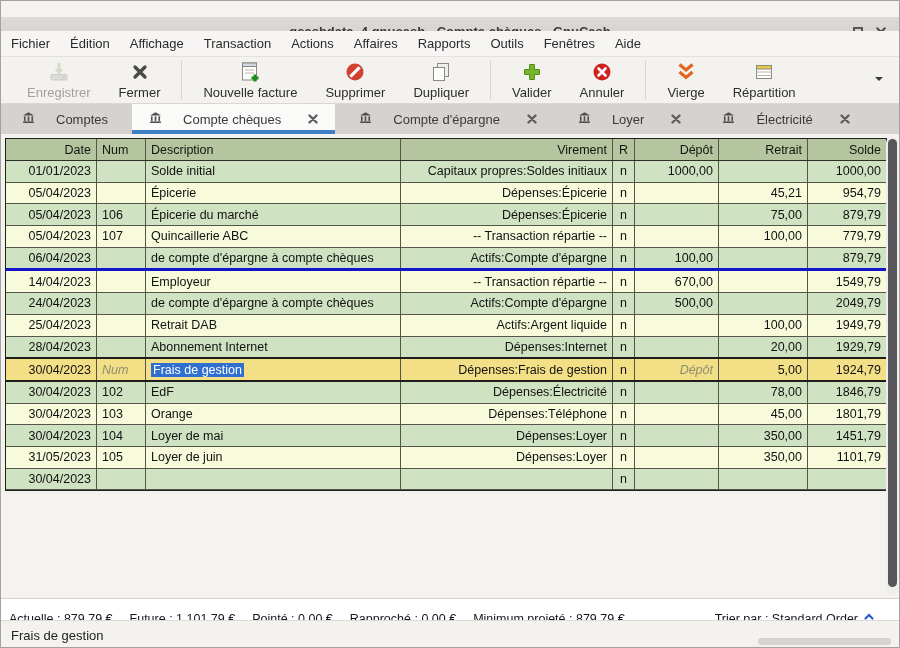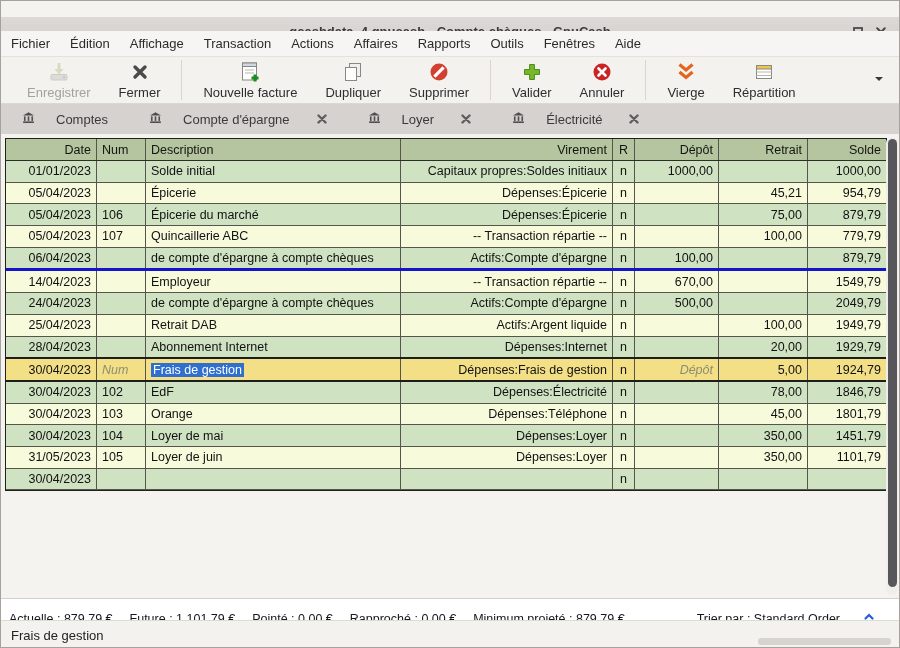--- a/index.html
+++ b/index.html
@@ -51,21 +51,21 @@
   .placeholder{font-style:italic;color:#8d8d72}
   .selected-text{background:var(--selection-blue,#2f6fd0);color:#fff;padding:0 2px}
 
   
   .vscroll{position:absolute;top:3px;right:1px;width:12px;height:458px;background:#f0eeea;border-radius:6px}
   .thumb{position:absolute;left:1.5px;top:2px;width:9px;height:448px;background:#57565a;border-radius:4.5px}
 
   
   .summarybar{position:absolute;top:597px;height:40px;left:0;right:0;background:#ffffff;border-top:1px solid #d4d1cd;display:flex;align-items:center;padding:0 8px;font-size:12.5px;color:#17171d}
   .sumitem{margin-right:17px;white-space:nowrap}
-  .sort{margin-left:auto;display:flex;align-items:flex-end;gap:23px;padding-right:16px;white-space:nowrap}
+  .sort{margin-left:auto;display:flex;align-items:flex-end;gap:5px;padding-right:16px;white-space:nowrap}
 
   
   .statusbar{position:absolute;top:619px;height:29px;left:0;right:0;background:#f4f2ef;border-top:1px solid #dedbd7;display:flex;align-items:center;padding:0 10px;font-size:13px;color:#222}
   .progress{position:absolute;right:8px;bottom:4px;width:133px;height:7px;background:#d7d4d0;border-radius:3px}
 </style>
 </head>
 <body>
 
 <div class="window">
 
@@ -133,34 +133,34 @@
               <line x1="17" y1="14.5" x2="17" y2="21.5"></line>
               <line x1="13.5" y1="18" x2="20.5" y2="18"></line>
             </g>
           </svg>
         </span>
         <span class="tlabel">Nouvelle facture</span>
       </div>
       <div class="tbtn">
         <span class="ticon">
           <svg width="24" height="24" viewBox="0 0 24 24">
+            <circle cx="12" cy="12" r="8.5" fill="#d2402f"></circle>
+            <rect x="5.5" y="10.4" width="13" height="3.2" fill="#fff" transform="rotate(-45 12 12)"></rect>
+          </svg>
+        </span>
+        <span class="tlabel">Supprimer</span>
+      </div>
+      <div class="tbtn">
+        <span class="ticon">
+          <svg width="24" height="24" viewBox="0 0 24 24">
             <rect x="8.5" y="3.5" width="11" height="13" fill="#f0efec" stroke="#8a8884"></rect>
             <rect x="4.5" y="7.5" width="11" height="13" fill="#fdfdfc" stroke="#8a8884"></rect>
           </svg>
         </span>
         <span class="tlabel">Dupliquer</span>
-      </div>
-      <div class="tbtn">
-        <span class="ticon">
-          <svg width="24" height="24" viewBox="0 0 24 24">
-            <circle cx="12" cy="12" r="8.5" fill="#d2402f"></circle>
-            <rect x="5.5" y="10.4" width="13" height="3.2" fill="#fff" transform="rotate(-45 12 12)"></rect>
-          </svg>
-        </span>
-        <span class="tlabel">Supprimer</span>
       </div>
       <span class="tsep"></span>
       <div class="tbtn">
         <span class="ticon">
           <svg width="24" height="24" viewBox="0 0 24 24">
             <path d="M9.6 4.5 h4.8 v5.1 h5.1 v4.8 h-5.1 v5.1 h-4.8 v-5.1 h-5.1 v-4.8 h5.1 z" fill="#76b82a" stroke="#4e8a1a"></path>
           </svg>
         </span>
         <span class="tlabel">Valider</span>
       </div>
@@ -202,20 +202,35 @@
   <div class="tabbar" id="tabbar">
       <div class="tab">
         <span><svg width="13" height="13" viewBox="0 0 16 16" fill="#4f4f4f">
             <path d="M1.2 5.6 L8 1.6 L14.8 5.6 Z"></path>
             <rect x="2.4" y="6.6" width="2" height="5.6"></rect>
             <rect x="7" y="6.6" width="2" height="5.6"></rect>
             <rect x="11.6" y="6.6" width="2" height="5.6"></rect>
             <rect x="1.4" y="12.8" width="13.2" height="2"></rect>
           </svg></span>
         <span>Comptes</span>
+      </div>
+      <div class="tab active">
+        <span><svg width="13" height="13" viewBox="0 0 16 16" fill="#4f4f4f">
+            <path d="M1.2 5.6 L8 1.6 L14.8 5.6 Z"></path>
+            <rect x="2.4" y="6.6" width="2" height="5.6"></rect>
+            <rect x="7" y="6.6" width="2" height="5.6"></rect>
+            <rect x="11.6" y="6.6" width="2" height="5.6"></rect>
+            <rect x="1.4" y="12.8" width="13.2" height="2"></rect>
+          </svg></span>
+        <span>Compte chèques</span>
+        <span class="tclose">
+          <svg width="10" height="10" viewBox="0 0 10 10">
+            <path d="M1.5 1.5 L8.5 8.5 M8.5 1.5 L1.5 8.5" stroke="#5f5f5f" stroke-width="2.4" stroke-linecap="round"></path>
+          </svg>
+        </span>
       </div>
       <div class="tab">
         <span><svg width="13" height="13" viewBox="0 0 16 16" fill="#4f4f4f">
             <path d="M1.2 5.6 L8 1.6 L14.8 5.6 Z"></path>
             <rect x="2.4" y="6.6" width="2" height="5.6"></rect>
             <rect x="7" y="6.6" width="2" height="5.6"></rect>
             <rect x="11.6" y="6.6" width="2" height="5.6"></rect>
             <rect x="1.4" y="12.8" width="13.2" height="2"></rect>
           </svg></span>
         <span>Compte d'épargne</span>

